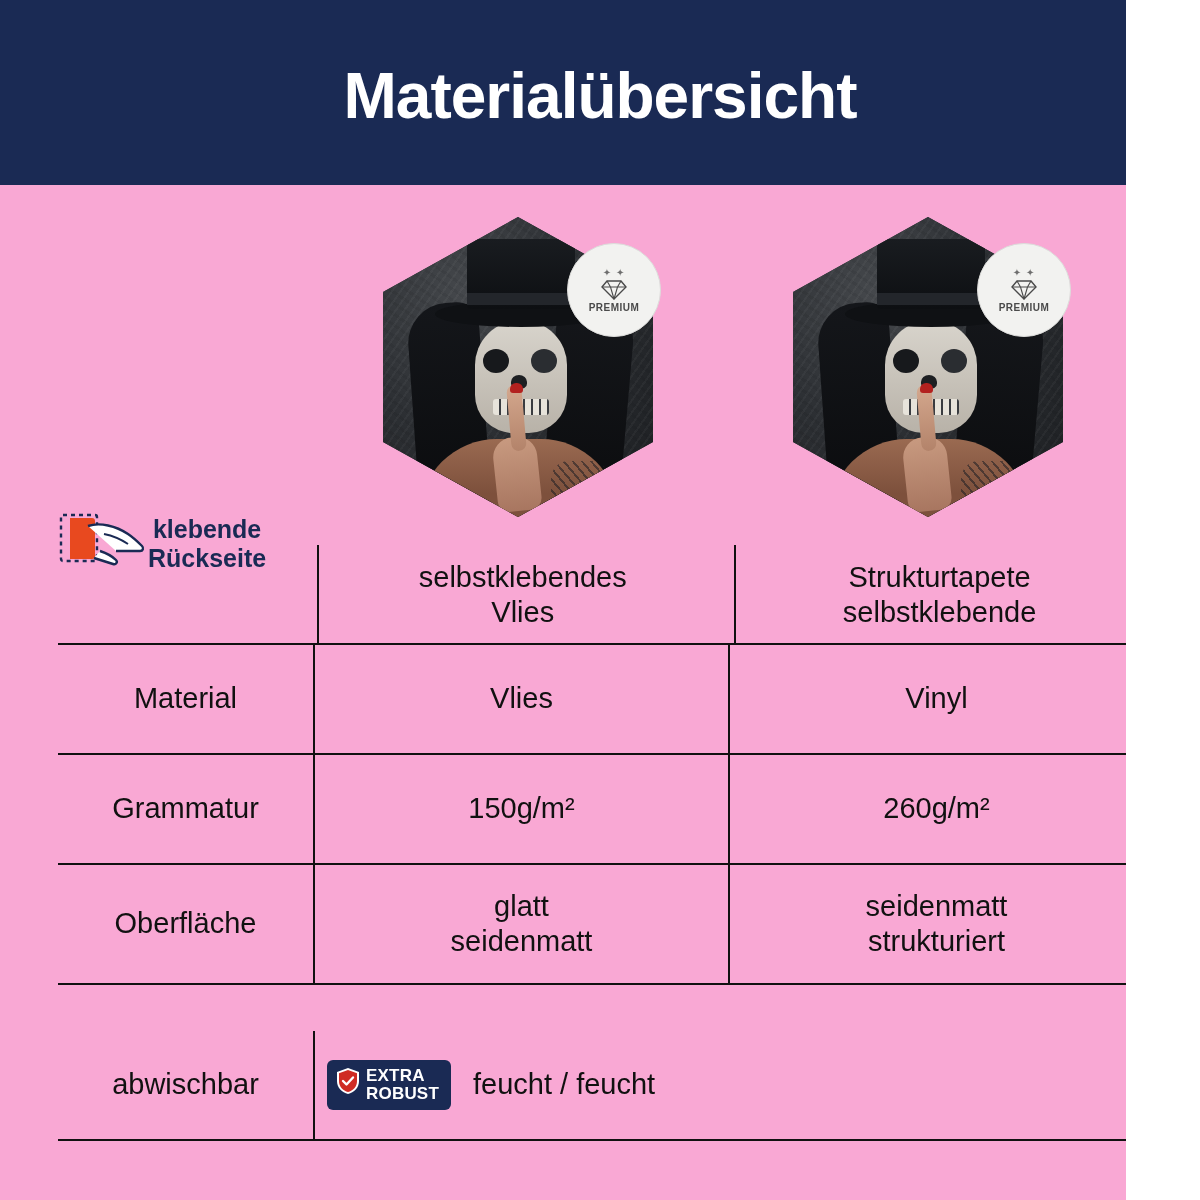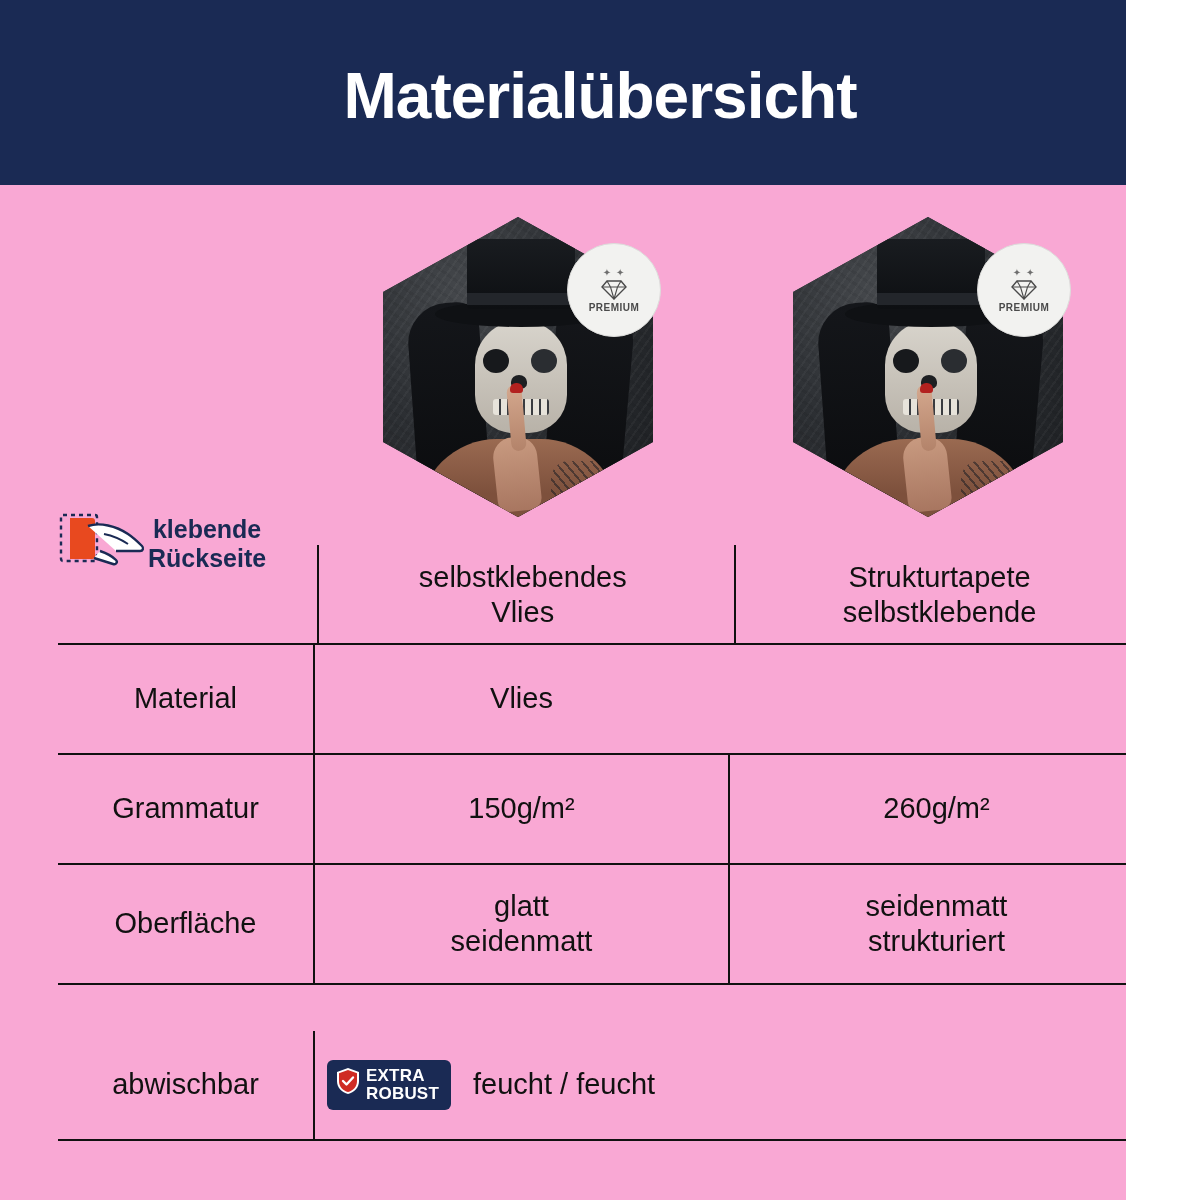--- a/index.html
+++ b/index.html
@@ -398,20 +398,21 @@
         <div>
           <span class="two-line">Strukturtapete</span>
           <span class="two-line">selbstklebende</span>
         </div>
       </div>
     </div>
 
     <div class="row row-material">
       <div class="cell c1">Material</div>
       <div class="cell c2">Vlies</div>
+      <div class="cell c3">Vinyl</div>
     </div>
 
     <div class="row row-weight">
       <div class="cell c1">Grammatur</div>
       <div class="cell c2">150g/m²</div>
       <div class="cell c3">260g/m²</div>
     </div>
 
     <div class="row row-surface">
       <div class="cell c1">Oberfläche</div>

